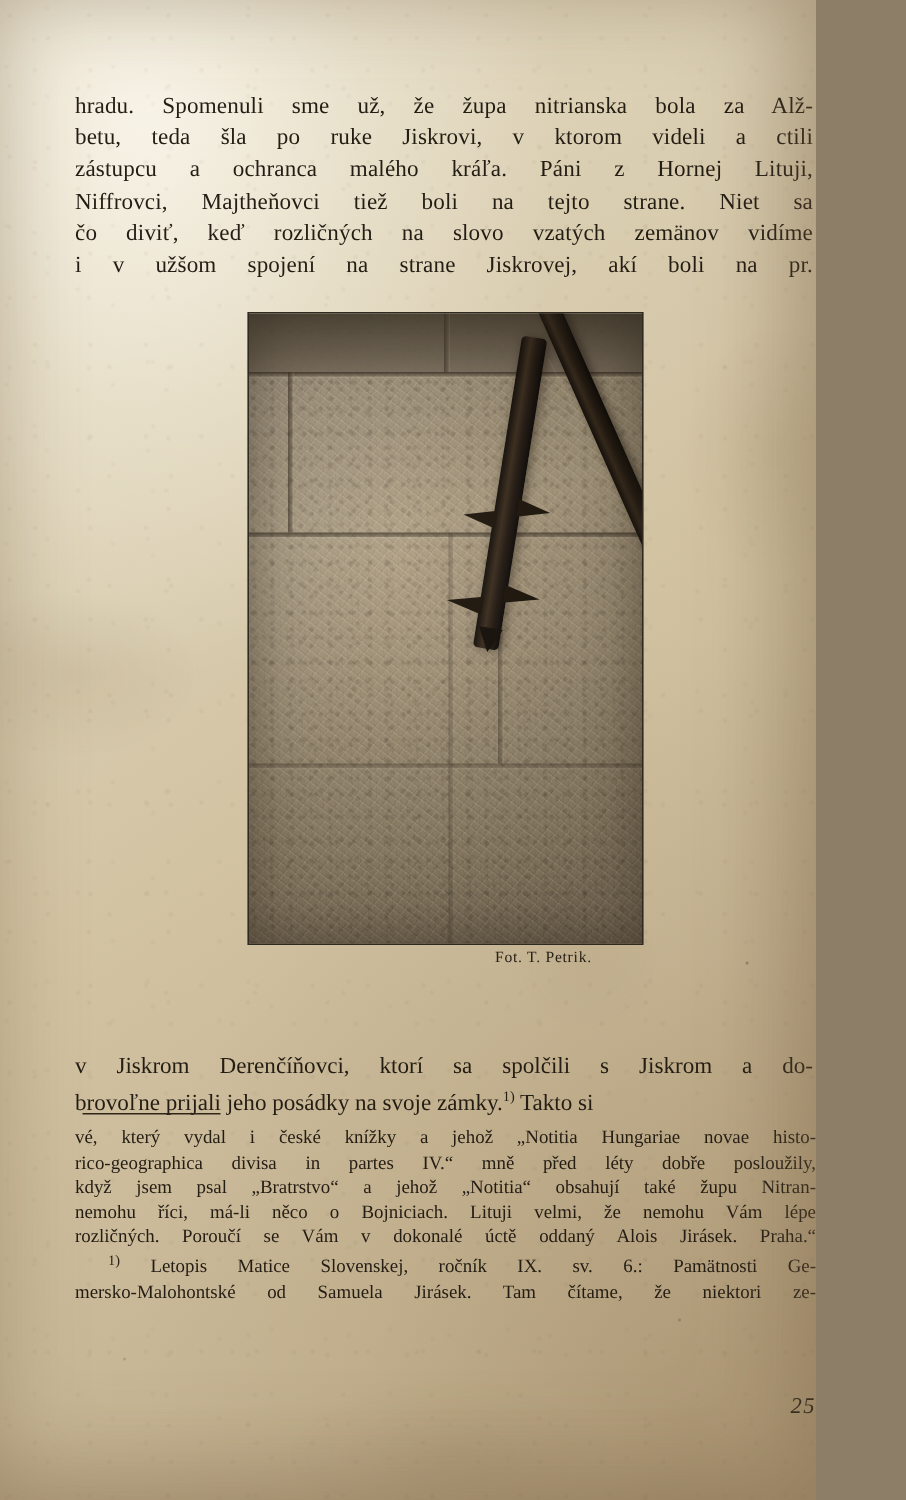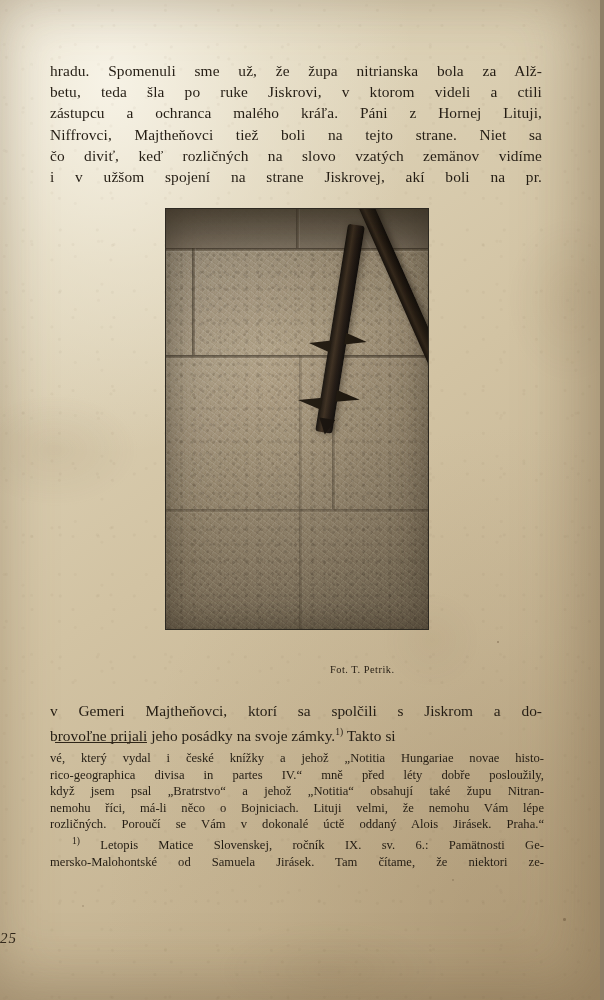--- a/index.html
+++ b/index.html
@@ -3,21 +3,21 @@
 <meta charset="utf-8">
 <style>
   html, body {
     margin: 0;
     padding: 0;
     background: #8d7f67;
   }
 
   .page {
     position: relative;
-    width: 600px;
+    width: 544px;
     height: 1000px;
     overflow: hidden;
     background: #c2410c;
     font-family: "Liberation Serif", serif;
     color: #2a2218;
   }
 
   
   .paper-base {
     position: absolute;
@@ -185,21 +185,21 @@
   .plate-scratch {
     position: absolute;
     background: rgba(240,234,214,.22);
     transform-origin: 0 0;
   }
 
   
   .photo-credit {
     position: absolute;
     left: 330px;
-    top: 664px;
+    top: 633px;
     font-size: 10.4px;
     letter-spacing: .5px;
     color: #2a2218;
     white-space: nowrap;
   }
   .caption {
     position: absolute;
     left: 0; right: 0;
     top: 651px;
     text-align: center;
@@ -240,23 +240,23 @@
     line-height: 16.6px;
     color: #241d14;
   }
   .footnotes .ln { display: block; white-space: nowrap; }
   .footnotes .ln.sp { text-align: justify; text-align-last: justify; white-space: normal; }
   .fn-indent { display: inline-block; width: 22px; }
 
   
   .folio {
     position: absolute;
-    left: 0; right: 0;
+    left: 13px; right: 0;
     top: 930px;
-    text-align: left;
+    text-align: right;
     font-size: 15px;
     font-style: italic;
     letter-spacing: 1px;
     color: #241d14;
   }
 
   
   .ink-soft { filter: blur(.22px); }
 </style>
 </head>
@@ -308,21 +308,21 @@
         <div class="plate-scratch" style="left:200px; top:30px; width:44px; height:1px; transform:rotate(62deg); opacity:.35;"></div>
 
         <div class="plate-age"></div>
         <div class="plate-vig"></div>
       </div>
     </div>
 
     <div class="photo-credit ink-soft">Fot. T. Petrik.</div>
 
     <div class="para-mid ink-soft">
-      <span class="ln sp">v Gemeri Majtheňovci, ktorí sa spolčili s Jiskrom a do-</span>
+      <span class="ln sp">v Jiskrom Derenčíňovci, ktorí sa spolčili s Jiskrom a do-</span>
       <span class="ln"><span>brovoľne prijali jeho posádky na svoje zámky.</span><sup class="fn">1)</sup><span> Takto si</span></span>
     </div>
 
     <div class="fn-rule"></div>
     <div class="footnotes ink-soft">
       <span class="ln sp">vé, který vydal i české knížky a jehož „Notitia Hungariae novae histo-</span>
       <span class="ln sp">rico-geographica divisa in partes IV.“ mně před léty dobře posloužily,</span>
       <span class="ln sp">když jsem psal „Bratrstvo“ a jehož „Notitia“ obsahují také župu Nitran-</span>
       <span class="ln sp">nemohu říci, má-li něco o Bojniciach. Lituji velmi, že nemohu Vám lépe</span>
       <span class="ln sp">rozličných. Poroučí se Vám v dokonalé úctě oddaný Alois Jirásek. Praha.“</span>

